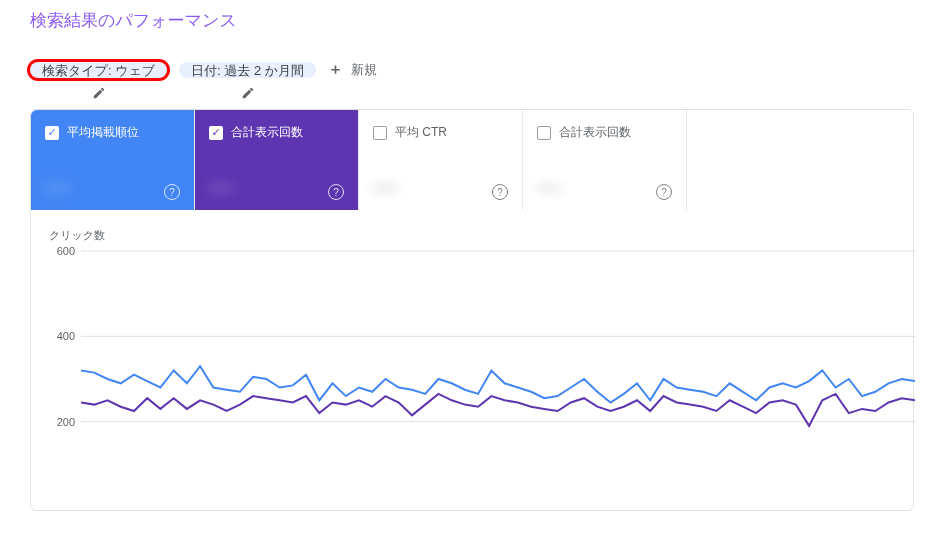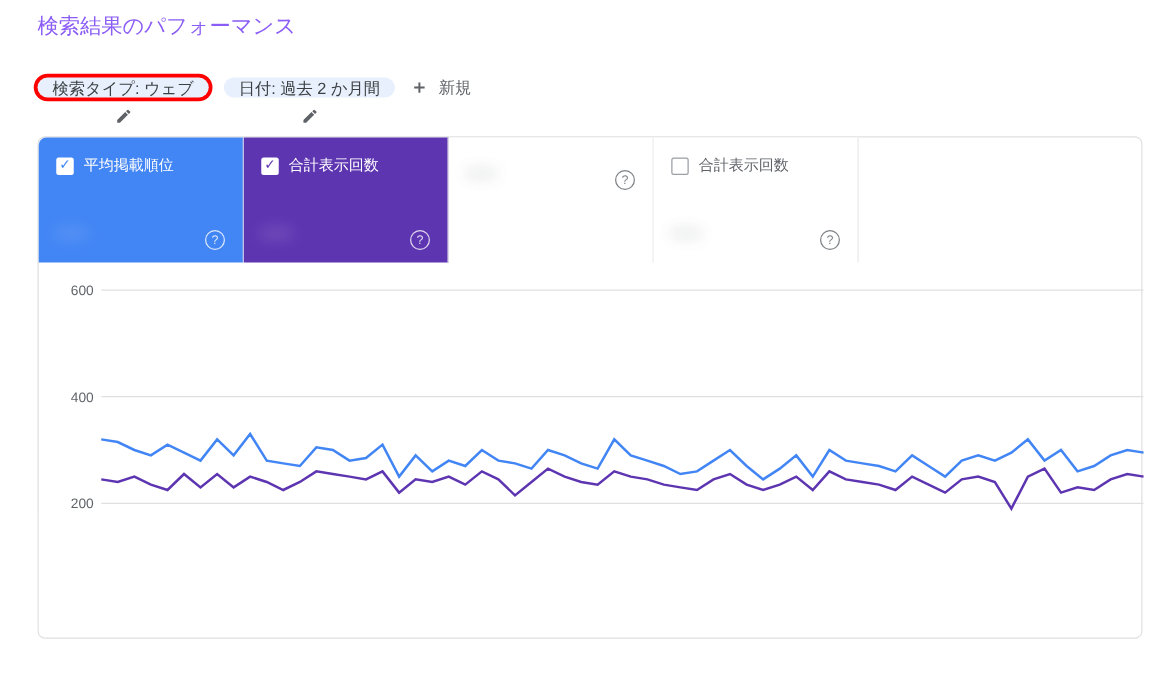--- a/index.html
+++ b/index.html
@@ -181,40 +181,45 @@
         <span class="chk on-purple-bg">✓</span>
         <span>合計表示回数</span>
       </div>
       <div class="metric-value-row">
         <span class="metric-value">—</span>
         <span class="help-icon">?</span>
       </div>
     </div>
 
     <div class="metric off">
+      <div class="metric-head">
+        <span class="chk off-bg"></span>
+        <span>平均 CTR</span>
+      </div>
       <div class="metric-value-row">
         <span class="metric-value">—</span>
         <span class="help-icon">?</span>
       </div>
     </div>
 
     <div class="metric off">
       <div class="metric-head">
         <span class="chk off-bg"></span>
         <span>合計表示回数</span>
       </div>
       <div class="metric-value-row">
         <span class="metric-value">—</span>
         <span class="help-icon">?</span>
       </div>
     </div>
 
   </div>
 
   <div class="chart-area">
+    <div class="chart-title">クリック数</div>
     <svg class="chart-svg" id="chart-svg">
         <line x1="32" x2="866" y1="4" y2="4" class="grid-line"></line>
         <text x="26" y="8" text-anchor="end" class="y-tick">600</text>
         <line x1="32" x2="866" y1="89.33333333333334" y2="89.33333333333334" class="grid-line"></line>
         <text x="26" y="93.33333333333334" text-anchor="end" class="y-tick">400</text>
         <line x1="32" x2="866" y1="174.66666666666669" y2="174.66666666666669" class="grid-line"></line>
         <text x="26" y="178.66666666666669" text-anchor="end" class="y-tick">200</text>
         <path d="M32.0,123.5 L45.2,125.6 L58.5,132.0 L71.7,136.3 L85.0,127.7 L98.2,134.1 L111.4,140.5 L124.7,123.5 L137.9,136.3 L151.1,119.2 L164.4,140.5 L177.6,142.7 L190.9,144.8 L204.1,129.9 L217.3,132.0 L230.6,140.5 L243.8,138.4 L257.0,127.7 L270.3,153.3 L283.5,136.3 L296.8,149.1 L310.0,140.5 L323.2,144.8 L336.5,132.0 L349.7,140.5 L363.0,142.7 L376.2,146.9 L389.4,132.0 L402.7,136.3 L415.9,142.7 L429.1,146.9 L442.4,123.5 L455.6,136.3 L468.9,140.5 L482.1,144.8 L495.3,151.2 L508.6,149.1 L521.8,140.5 L535.0,132.0 L548.3,144.8 L561.5,155.5 L574.8,146.9 L588.0,136.3 L601.2,153.3 L614.5,132.0 L627.7,140.5 L641.0,142.7 L654.2,144.8 L667.4,149.1 L680.7,136.3 L693.9,144.8 L707.1,153.3 L720.4,140.5 L733.6,136.3 L746.9,140.5 L760.1,134.1 L773.3,123.5 L786.6,140.5 L799.8,132.0 L813.0,149.1 L826.3,144.8 L839.5,136.3 L852.8,132.0 L866.0,134.1 " stroke="#4285f4" stroke-width="2" fill="none"></path>
         <path d="M32.0,155.5 L45.2,157.6 L58.5,153.3 L71.7,159.7 L85.0,164.0 L98.2,151.2 L111.4,161.9 L124.7,151.2 L137.9,161.9 L151.1,153.3 L164.4,157.6 L177.6,164.0 L190.9,157.6 L204.1,149.1 L217.3,151.2 L230.6,153.3 L243.8,155.5 L257.0,149.1 L270.3,166.1 L283.5,155.5 L296.8,157.6 L310.0,153.3 L323.2,159.7 L336.5,149.1 L349.7,155.5 L363.0,168.3 L376.2,157.6 L389.4,146.9 L402.7,153.3 L415.9,157.6 L429.1,159.7 L442.4,149.1 L455.6,153.3 L468.9,155.5 L482.1,159.7 L495.3,161.9 L508.6,164.0 L521.8,155.5 L535.0,151.2 L548.3,159.7 L561.5,164.0 L574.8,159.7 L588.0,153.3 L601.2,164.0 L614.5,149.1 L627.7,155.5 L641.0,157.6 L654.2,159.7 L667.4,164.0 L680.7,153.3 L693.9,159.7 L707.1,166.1 L720.4,155.5 L733.6,153.3 L746.9,157.6 L760.1,178.9 L773.3,153.3 L786.6,146.9 L799.8,166.1 L813.0,161.9 L826.3,164.0 L839.5,155.5 L852.8,151.2 L866.0,153.3 " stroke="#5e35b1" stroke-width="2" fill="none"></path>
       </svg>

